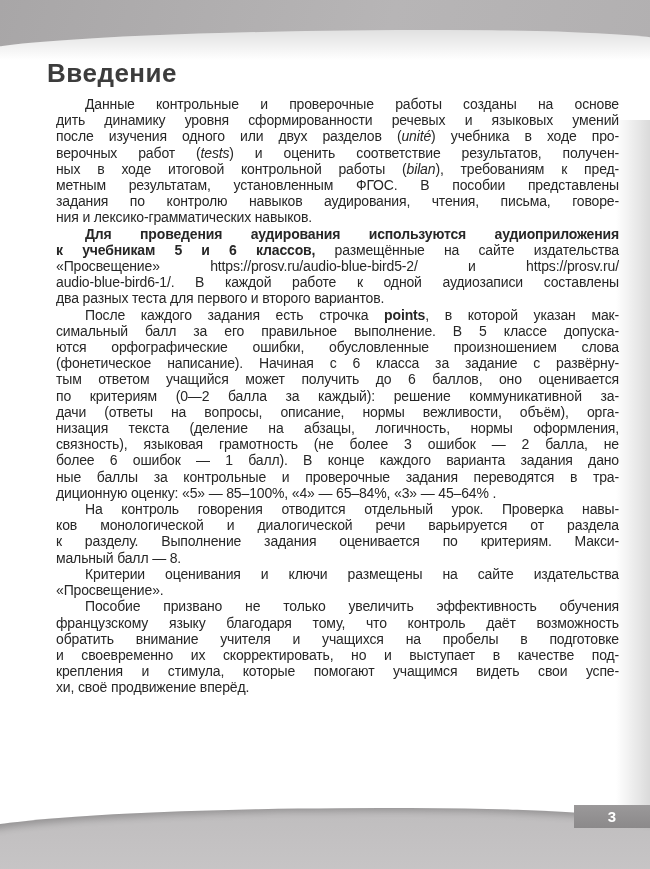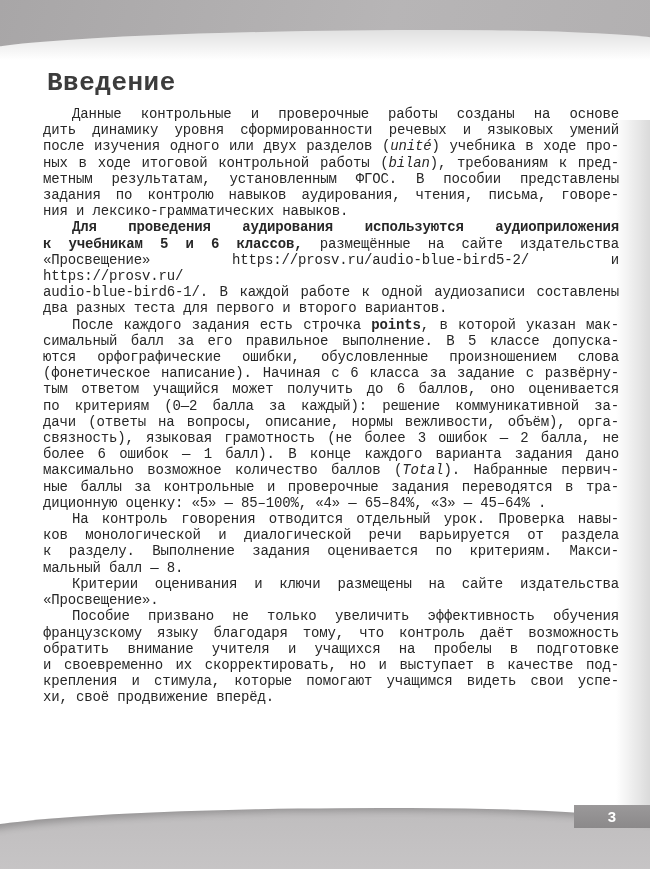--- a/index.html
+++ b/index.html
@@ -37,41 +37,41 @@
     left: -40px; right: -40px;
     top: 808px; bottom: -40px;
     background: linear-gradient(#bfbdbe, #cbc9ca);
     border-top-left-radius: 420px 28px;
     border-top-right-radius: 280px 24px;
     box-shadow: inset 0 7px 7px -4px rgba(0,0,0,0.22);
   }
 
   .content {
     position: absolute;
-    left: 43px; top: 30px;
+    left: 43px; top: 20px;
     width: 576px;
-    font-family: Liberation Mono, monospace;
   }
   .page-title {
     margin: 39px 0 9px 4px;
     font-size: 26px;
     line-height: 28px;
     font-weight: 700;
     color: #3c3c3c;
     letter-spacing: 0.5px;
   }
   .body-text {
     color: #272727;
     font-size: 14px;
     line-height: 16.2px;
     letter-spacing: -0.15px;
   }
   .line {
     text-align: justify;
     text-align-last: justify;
+    margin-left: 13px;
   }
   .line.first { text-indent: 29px; }
   .line.last { text-align-last: left; }
   .line span.b { font-weight: 700; }
   .line span.i { font-style: italic; }
 
   .page-number-badge {
     position: absolute;
     left: 574px; top: 805px;
     width: 76px; height: 23px;
@@ -93,43 +93,44 @@
 
 <div class="bottom-backdrop"></div>
 
 <div class="content">
   <h1 class="page-title">Введение</h1>
   <div class="body-text">
       <div>
         <div class="line first"><span>Данные контрольные и проверочные работы созданы на основе</span></div>
         <div class="line"><span>дить динамику уровня сформированности речевых и языковых умений</span></div>
         <div class="line"><span>после изучения одного или двух разделов (</span><span class="i">unité</span><span>) учебника в ходе про-</span></div>
+        <div class="line"><span>верочных работ (</span><span class="i">tests</span><span>) и оценить соответствие результатов, получен-</span></div>
         <div class="line"><span>ных в ходе итоговой контрольной работы (</span><span class="i">bilan</span><span>), требованиям к пред-</span></div>
         <div class="line"><span>метным результатам, установленным ФГОС. В пособии представлены</span></div>
         <div class="line"><span>задания по контролю навыков аудирования, чтения, письма, говоре-</span></div>
         <div class="line last"><span>ния и лексико-грамматических навыков.</span></div>
       </div>
       <div>
         <div class="line first"><span class="b">Для проведения аудирования используются аудиоприложения</span></div>
         <div class="line"><span class="b">к учебникам 5 и 6 классов,</span><span> размещённые на сайте издательства</span></div>
         <div class="line"><span>«Просвещение» https://prosv.ru/audio-blue-bird5-2/ и https://prosv.ru/</span></div>
         <div class="line"><span>audio-blue-bird6-1/. В каждой работе к одной аудиозаписи составлены</span></div>
         <div class="line last"><span>два разных теста для первого и второго вариантов.</span></div>
       </div>
       <div>
         <div class="line first"><span>После каждого задания есть строчка </span><span class="b">points</span><span>, в которой указан мак-</span></div>
         <div class="line"><span>симальный балл за его правильное выполнение. В 5 классе допуска-</span></div>
         <div class="line"><span>ются орфографические ошибки, обусловленные произношением слова</span></div>
         <div class="line"><span>(фонетическое написание). Начиная с 6 класса за задание с развёрну-</span></div>
         <div class="line"><span>тым ответом учащийся может получить до 6 баллов, оно оценивается</span></div>
         <div class="line"><span>по критериям (0—2 балла за каждый): решение коммуникативной за-</span></div>
         <div class="line"><span>дачи (ответы на вопросы, описание, нормы вежливости, объём), орга-</span></div>
+        <div class="line"><span>низация текста (деление на абзацы, логичность, нормы оформления,</span></div>
         <div class="line"><span>связность), языковая грамотность (не более 3 ошибок — 2 балла, не</span></div>
         <div class="line"><span>более 6 ошибок — 1 балл). В конце каждого варианта задания дано</span></div>
-        <div class="line"><span>максимально возможное количество баллов (</span><span class="i">Total</span><span>). Набранные первич-</span></div>
         <div class="line"><span>ные баллы за контрольные и проверочные задания переводятся в тра-</span></div>
         <div class="line last"><span>диционную оценку: «5» — 85–100%, «4» — 65–84%, «3» — 45–64% .</span></div>
       </div>
       <div>
         <div class="line first"><span>На контроль говорения отводится отдельный урок. Проверка навы-</span></div>
         <div class="line"><span>ков монологической и диалогической речи варьируется от раздела</span></div>
         <div class="line"><span>к разделу. Выполнение задания оценивается по критериям. Макси-</span></div>
         <div class="line last"><span>мальный балл — 8.</span></div>
       </div>
       <div>

